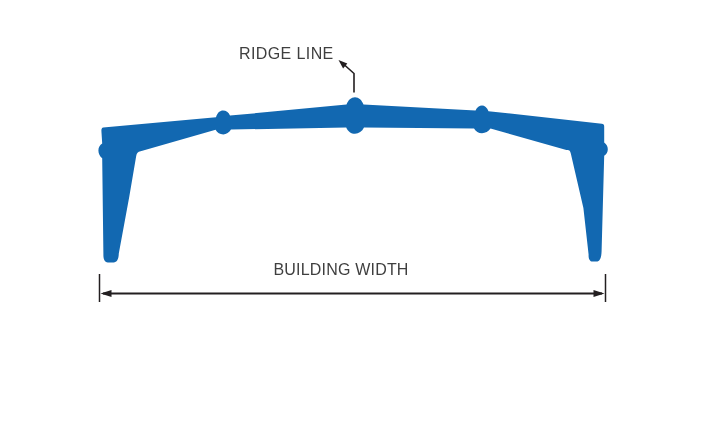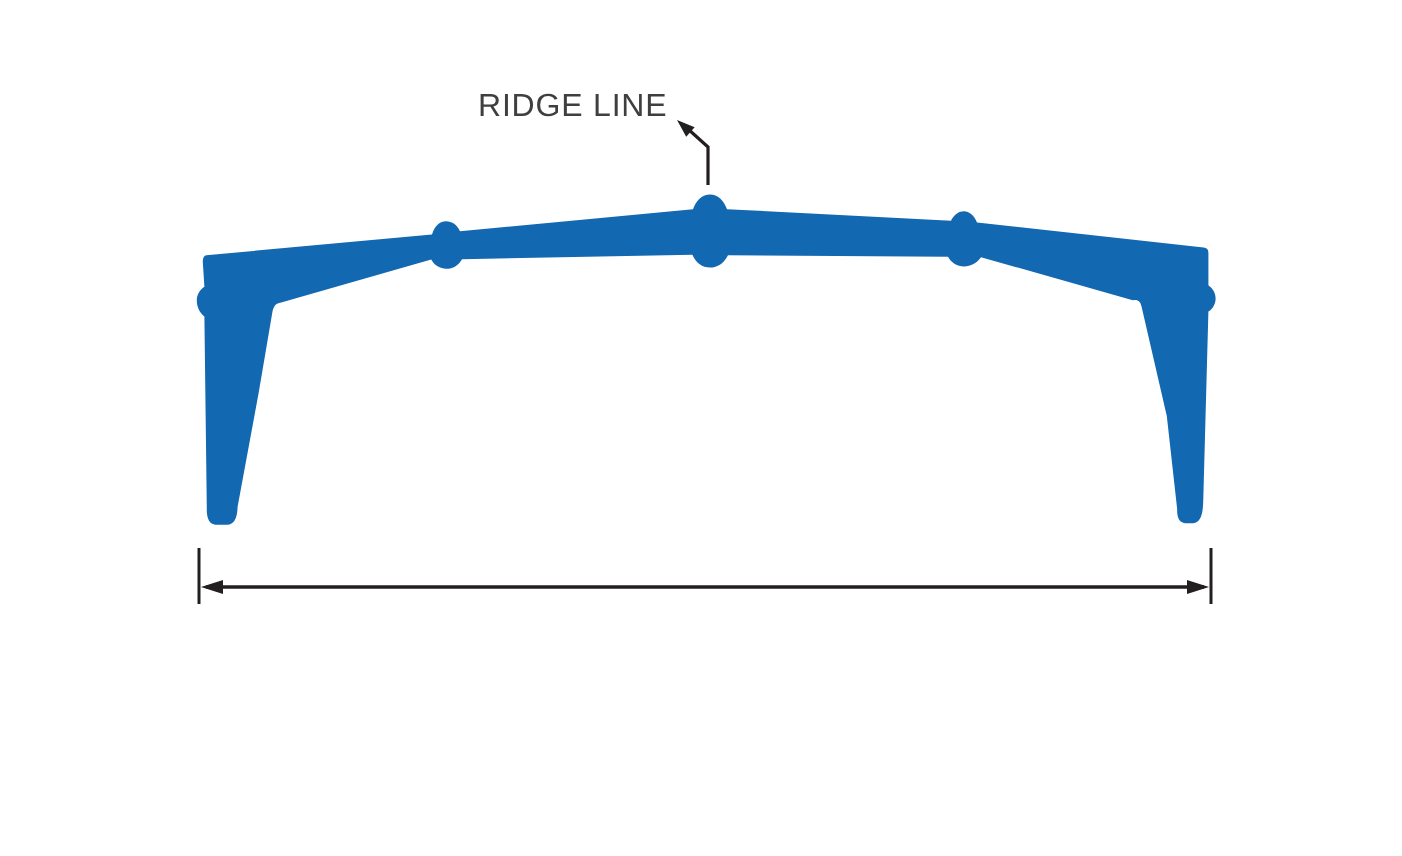--- a/index.html
+++ b/index.html
@@ -95,14 +95,15 @@
       <line class="thin-line" stroke-width="1.5" x1="99.5" y1="274" x2="99.5" y2="302"></line>
       <line class="thin-line" stroke-width="1.5" x1="605.5" y1="274" x2="605.5" y2="302"></line>
       <line class="thin-line" stroke-width="1.8" x1="103" y1="293.5" x2="602" y2="293.5"></line>
       <polygon class="arrowhead" points="100.5,293.5 111.5,290 111.5,297"></polygon>
       <polygon class="arrowhead" points="604.5,293.5 593.5,290 593.5,297"></polygon>
     </g>
   </svg>
 
   <div class="label ridge-label">RIDGE LINE</div>
 
+  <div class="label width-label">BUILDING WIDTH</div>
 
 </div>
 
 </body></html>

